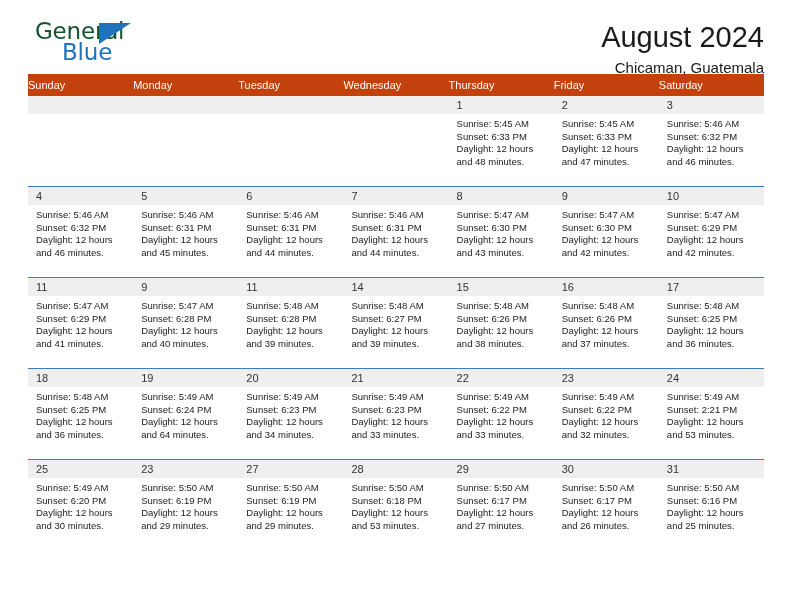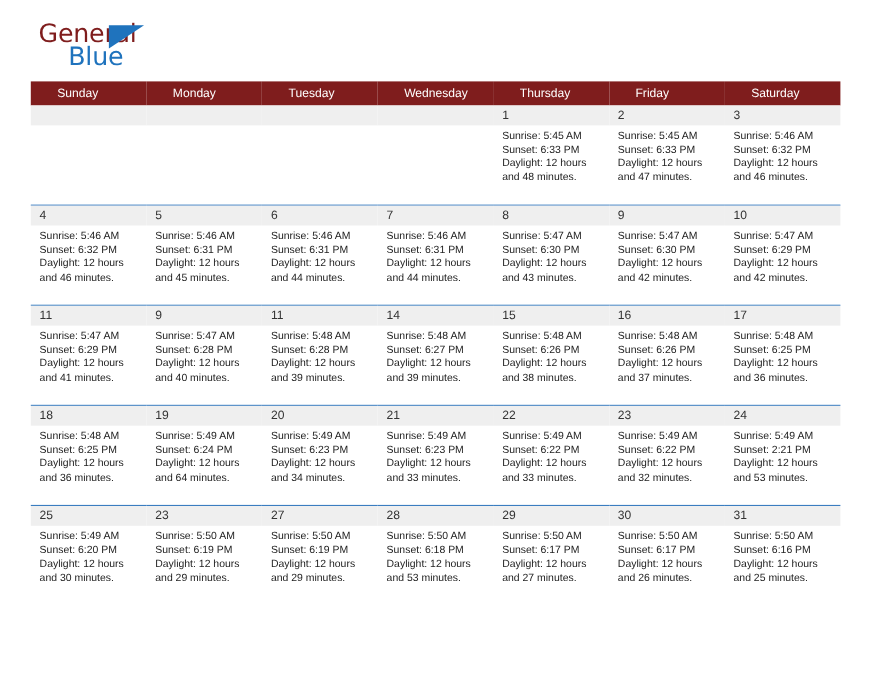--- a/index.html
+++ b/index.html
@@ -38,21 +38,21 @@
     width: 120px;
     height: 52px;
     user-select: none;
   }
   .logo-general {
     position: absolute;
     left: 7px;
     top: 0px;
     font-size: 23px;
     letter-spacing: -0.2px;
-    color: #7f1d1d;
+    color: #14532d;
     font-family: "DejaVu Sans", sans-serif;
     font-weight: 400;
   }
   .logo-blue {
     position: absolute;
     left: 34px;
     top: 21px;
     font-size: 23px;
     letter-spacing: -0.2px;
     color: #1f73bd;
@@ -90,26 +90,26 @@
   }
 
   
   .calendar {
     width: 736px;
     border-collapse: collapse;
     table-layout: fixed;
   }
 
   .calendar th {
-    background: #7f1d1d;
+    background: #c2410c;
     color: #ffffff;
     font-size: 11px;
     font-weight: 400;
     text-align: left;
-    padding: 5px 0 5px 24px;
+    padding: 5px 0 5px 0;
     height: 21px;
     box-sizing: border-box;
     border: none;
   }
 
   .calendar td {
     width: 105.14px;
     height: 90px;
     vertical-align: top;
     padding: 0;
@@ -158,20 +158,22 @@
 
   <div class="header">
 
     <div class="logo">
       <span class="logo-general">General</span>
       <span class="logo-tri"></span>
       <span class="logo-blue">Blue</span>
     </div>
 
     <div class="titleblock">
+      <div class="title">August 2024</div>
+      <div class="subtitle">Chicaman, Guatemala</div>
     </div>
 
   </div>
 
   <table class="calendar">
     <thead>
       <tr>
         <th>Sunday</th>
         <th>Monday</th>
         <th>Tuesday</th>

